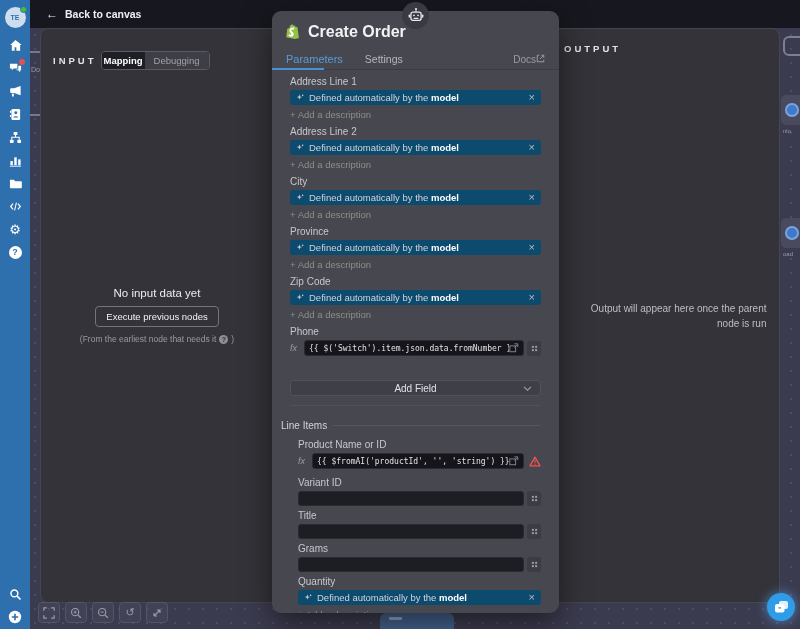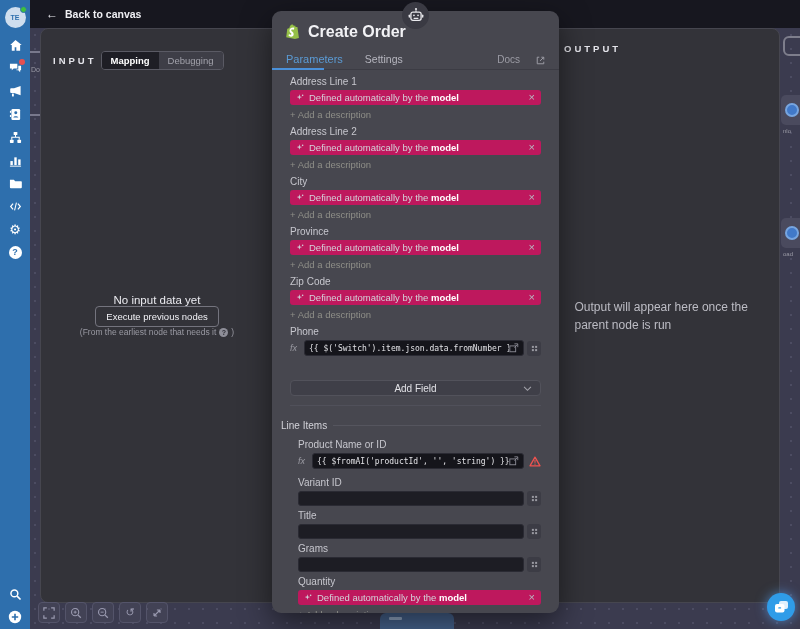--- a/index.html
+++ b/index.html
@@ -29,44 +29,44 @@
   .routline{position:absolute;left:783px;top:36px;width:24px;height:20px;border:2px solid #7e7e8c;border-radius:6px;z-index:2}
   .rnode{position:absolute;left:781px;width:19px;height:30px;background:#4a4a5e;border-radius:5px 0 0 5px;z-index:2}
   .rnc{position:absolute;left:4px;top:8px;width:14px;height:14px;border-radius:50%;background:#4179c9;border:2px solid #77a5e0}
   .rlab{position:absolute;left:783px;font-size:6px;color:#9a9aa6;z-index:2}
 
   
   .workbench{position:absolute;left:40px;top:28px;width:740px;height:575px;background:#333339;border:1px solid #46464f;border-radius:8px;z-index:3;overflow:hidden}
   .inp-head{position:absolute;left:12px;top:22px;display:flex;align-items:center;gap:4px}
   .phead{font-size:9.5px;font-weight:bold;letter-spacing:3px;color:#e4e4ea}
   .seg{display:flex;border:1px solid #5a5a64;border-radius:4px;overflow:hidden}
-  .seg-on{background:#1e1e25;color:#fff;font-size:9.5px;font-weight:bold;padding:3px 9px}
+  .seg-on{background:#1e1e25;color:#fff;font-size:9.5px;font-weight:bold;padding:3px 2px}
   .seg-off{background:#3e3e47;color:#a2a2ab;font-size:9.5px;padding:3px 9px}
   .out-head{position:absolute;left:523px;top:9px}
-  .inp-center{position:absolute;left:0;top:0;width:232px;height:100%;display:flex;flex-direction:column;align-items:center;justify-content:center;gap:0}
+  .inp-center{position:absolute;left:0;top:0;width:232px;height:100%;display:flex;flex-direction:column;align-items:center;justify-content:center;gap:7px}
   .noinput{font-size:11.5px;color:#ebebf0}
   .execbtn{border:1px solid #74747e;border-radius:4px;padding:4px 10px;font-size:9.5px;color:#f2f2f6;background:transparent}
   .hint{font-size:8.5px;color:#9a9aa3;display:flex;align-items:center;gap:3px}
   .qsmall{width:9px;height:9px;border-radius:50%;background:#8e8e98;color:#2c2c33;font-size:7px;font-weight:bold;display:flex;align-items:center;justify-content:center}
   .out-center{position:absolute;left:519px;top:0;width:221px;height:100%;display:flex;align-items:center;justify-content:center}
-  .outmsg{font-size:12px;color:#bdbdc5;text-align:left;width:192px;line-height:1.5}
+  .outmsg{font-size:10px;color:#bdbdc5;text-align:right;width:192px;line-height:1.5}
 
   
   .modal{position:absolute;left:272px;top:11px;width:287px;height:602px;background:#47474f;border-radius:9px;box-shadow:0 10px 30px rgba(0,0,0,.5);z-index:20;overflow:hidden}
   .mtitle{display:flex;align-items:center;gap:7px;padding:12px 14px 0}
   .mtitle .t{font-size:16px;font-weight:bold;color:#f2f2f5}
   .mtabs{display:flex;align-items:center;gap:22px;padding:0 14px;margin-top:8px;height:21px;border-bottom:1px solid #3c3c44;position:relative}
   .tab-p{font-size:11px;color:#5b9bd5}
   .tab-s{font-size:10.5px;color:#b6b6bf}
   .underline{position:absolute;left:0;bottom:-1px;width:52px;height:2px;background:#4a90d9}
-  .docs{margin-left:auto;display:flex;align-items:flex-end;gap:16px;color:#9c9ca5;font-size:10px}
+  .docs{margin-left:auto;display:flex;align-items:flex-start;gap:0;color:#9c9ca5;font-size:10px}
   .mbody{padding:6px 18px 0}
   .flabel{font-size:10px;color:#c7c7ce;margin-bottom:3px}
   .fgroup-m{margin-bottom:6px}
-  .pill{display:flex;align-items:center;gap:5px;background:#be185d;border-radius:3px;height:15px;padding:0 6px;font-size:9.5px;color:#d4d4da}
+  .pill{display:flex;align-items:center;gap:5px;background:#0c4a6e;border-radius:3px;height:15px;padding:0 6px;font-size:9.5px;color:#d4d4da}
   .pill b{color:#fff}
   .xbtn{margin-left:auto;color:#b8b8c0;font-size:11px;line-height:1;cursor:default}
   .adddesc{font-size:9.5px;color:#8f8f88;margin-top:4px}
   .exprrow{display:flex;align-items:center;gap:3px}
   .fx{font-size:9px;font-style:italic;color:#9a9aa2;width:11px;flex:none}
   .exprinput{flex:1;display:flex;align-items:center;background:#15151b;border:1px solid #2a2a33;border-radius:3px;height:16px;padding:0 4px;font-family:"DejaVu Sans Mono",monospace;font-size:8px;color:#e2e2e6;white-space:nowrap;overflow:hidden}
   .exprinput .code{flex:1;overflow:hidden}
   .emptyinput{flex:1;background:#1d1d24;border:1px solid #2a2a33;border-radius:3px;height:15px}
   .togglebtn{width:14px;height:15px;background:#3c3c45;border-radius:3px;flex:none;display:flex;align-items:center;justify-content:center}
   .warn{flex:none;margin-left:2px}

